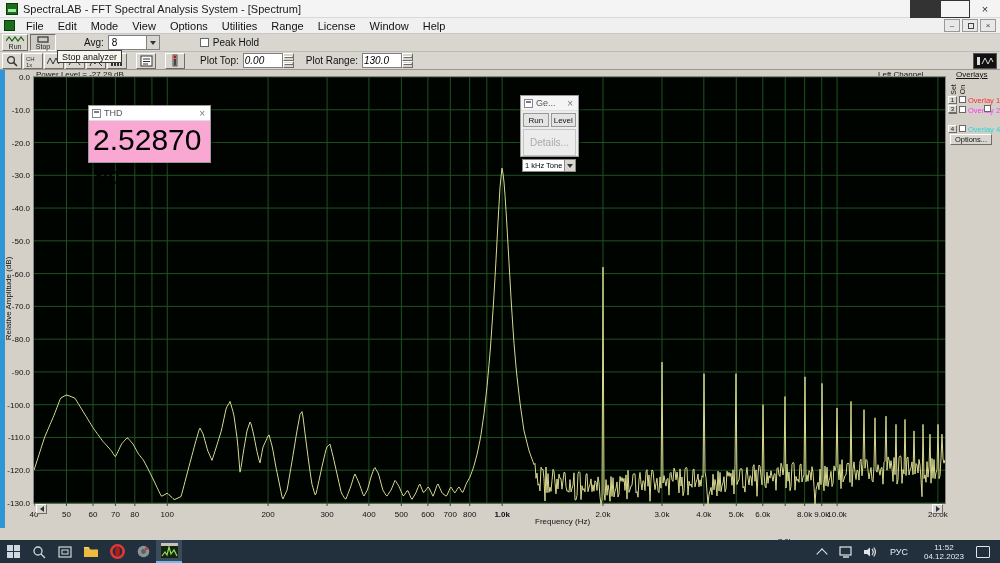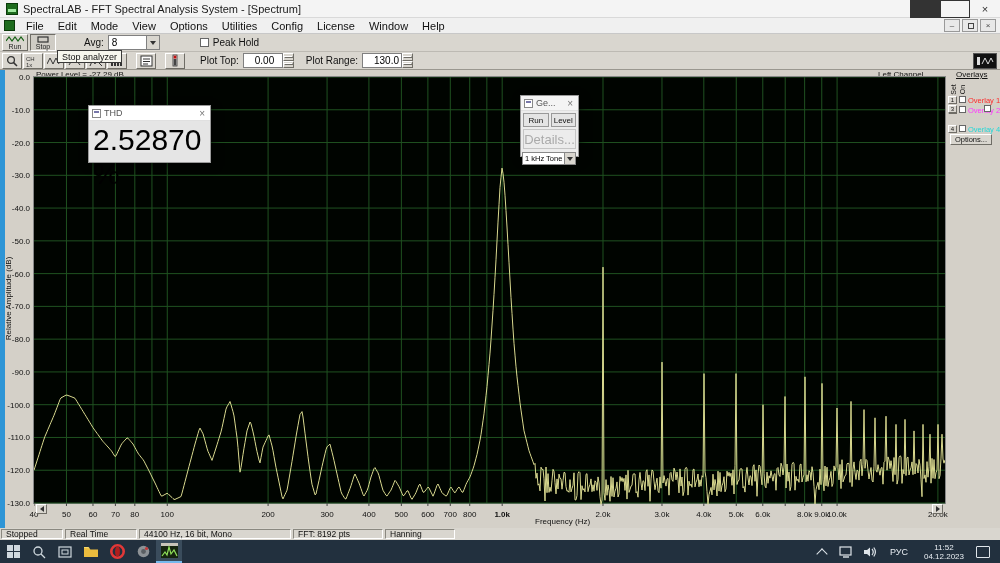--- a/index.html
+++ b/index.html
@@ -36,21 +36,21 @@
   .combo { display:flex; height:15px; border:1px solid #808080; background:#fff; align-items:center; }
   .combo .val { font-size:10px; padding:0 3px; flex:1;}
   .combo .drop { width:13px; height:13px; background:#d9d6cf; border-left:1px solid #808080; display:flex; align-items:center; justify-content:center;}
   .tri-d { width:0;height:0;border-left:3px solid transparent;border-right:3px solid transparent;border-top:4px solid #333;}
   .chk { width:9px; height:9px; border:1px solid #666; background:#fff; margin-right:4px;}
   .tbtn { width:20px; height:16px; margin-right:1px;}
   .spin { display:flex; flex-direction:column; width:11px; height:15px;}
   .spin div{flex:1;background:#d9d6cf;border:1px solid;border-color:#fff #6f6d66 #6f6d66 #fff;display:flex;align-items:center;justify-content:center;}
   .tri-u6{width:0;height:0;border-left:2px solid transparent;border-right:2px solid transparent;border-bottom:3px solid #333;}
   .tri-d6{width:0;height:0;border-left:2px solid transparent;border-right:2px solid transparent;border-top:3px solid #333;}
-  .numbox { height:15px; border:1px solid #808080; background:#fff; font-size:10px; padding:0 11px; display:flex; align-items:center;}
+  .numbox { height:15px; border:1px solid #808080; background:#fff; font-size:10px; padding:0 1px; display:flex; align-items:center;font-style:italic;}
   .tooltip { position:absolute; left:57px; top:50px; height:13px; background:#f6f6ee; border:1px solid #3a3a3a; font-size:9px; padding:0 4px; display:flex; align-items:center; z-index:40; color:#111;}
   .genbtn { position:absolute; right:3px; top:53px; width:24px; height:16px; background:#111; border:1px solid #555; display:flex; align-items:center; justify-content:center; z-index:5;}
 
   
   .workspace { position:absolute; left:0; top:70px; width:1000px; height:458px; background:#d4d0c8; }
   .desktop-edge { position:absolute; left:0; top:0; width:5px; height:458px; background:#2e95d6; }
   .plothdr-left { position:absolute; left:36px; top:0px; font-size:8px; color:#111;}
   .plothdr-right { position:absolute; left:878px; top:0px; font-size:8px; color:#111;}
   .plotframe { position:absolute; left:33px; top:6px; width:913px; height:428px; background:#000; border:1px solid #888; }
   .ylab { position:absolute; font-size:8px; color:#111; width:28px; text-align:right; }
@@ -65,32 +65,32 @@
   .overlays { position:absolute; left:948px; top:0px; width:52px; height:150px; font-size:8px; color:#111;}
   .ov-hdr { text-decoration:underline; margin-left:8px;}
   .ov-col { position:absolute; font-size:7px; transform:rotate(-90deg); transform-origin:center;}
   .ov-row { position:absolute; left:0; display:flex; align-items:flex-start; height:9px;}
   .ov-num { width:9px; height:8px; border:1px solid; border-color:#fff #6f6d66 #6f6d66 #fff; background:#d9d6cf; font-size:6px; display:flex; align-items:center; justify-content:center; margin-right:2px;}
   .ov-chk { width:7px; height:7px; border:1px solid #666; background:#fff; margin-right:2px;}
   .ov-lbl { font-size:7.5px; white-space:nowrap;}
   .ov-opts { position:absolute; left:2px; top:64px; width:42px; height:11px; font-size:7.5px;}
 
   
-  .floatwin { position:absolute; background:#e5e5e5; border:1px solid #9a9a9a; box-shadow:2px 3px 8px rgba(0,0,0,.55); z-index:30;}
+  .floatwin { position:absolute; background:#f9a8d4; border:1px solid #9a9a9a; box-shadow:2px 3px 8px rgba(0,0,0,.55); z-index:30;}
   .fw-title { height:15px; background:#fff; border-bottom:1px solid #e0e0e0; display:flex; align-items:center; font-size:9px; color:#555;}
   .fw-ico { width:9px; height:9px; border:1px solid #888; margin:0 3px; background:#fff; position:relative;}
   .fw-ico::after{content:"";position:absolute;left:1px;top:1px;width:5px;height:2px;background:#77a;}
   .fw-x { margin-left:auto; padding:0 5px; color:#777; font-size:10px;}
   .thd-win { left:88px; top:35px; width:123px; height:58px;}
   .thd-val { font-size:30px; color:#000; padding:2px 4px; letter-spacing:0px; font-weight:400;}
   .gen-win { left:520px; top:25px; width:59px; height:62px; background:#ececec;}
   .gen-win .fw-title{background:#f4f4f4;}
   .gen-btnrow { display:flex; gap:2px; padding:2px;}
   .gen-b { flex:1; height:14px; font-size:8px; background:#e4e4e4; border:1px solid #999; display:flex; align-items:center; justify-content:center; color:#111;}
-  .gen-details { margin:0 2px; height:20px; font-size:13px; color:#aaa; border:1px solid #c5c5c5; display:flex; align-items:center; justify-content:center;}
+  .gen-details { margin:0 2px; height:27px; font-size:10px; color:#aaa; border:1px solid #c5c5c5; display:flex; align-items:center; justify-content:center;}
   .gen-combo { margin:3px 2px 0 1px; height:13px; border:1px solid #888; background:#fff; display:flex; align-items:center;}
   .gen-combo .val{flex:1; font-size:7.5px; padding-left:2px;}
   .gen-combo .drop{width:11px;height:11px;background:#d9d6cf;border-left:1px solid #888;display:flex;align-items:center;justify-content:center;}
 
   
   .statusbar { position:absolute; left:0; top:528px; width:1000px; height:12px; background:#d9d6cf; display:flex; align-items:center; padding-left:1px; }
   .seg { height:10px; border:1px solid; border-color:#8a8880 #ffffff #ffffff #8a8880; font-size:8.5px; color:#111; padding:0 4px; margin-right:2px; display:flex; align-items:center; background:#d9d6cf;}
 
   
   .taskbar { position:absolute; left:0; top:540px; width:1000px; height:23px; background:#22303e; display:flex; align-items:center;}
@@ -126,21 +126,21 @@
 
   <div class="menubar">
     <div class="mdi-ico"></div>
     <div id="menu-items" style="display:flex;">
         <div class="mi">File</div>
         <div class="mi">Edit</div>
         <div class="mi">Mode</div>
         <div class="mi">View</div>
         <div class="mi">Options</div>
         <div class="mi">Utilities</div>
-        <div class="mi">Config</div>
+        <div class="mi">Range</div>
         <div class="mi">License</div>
         <div class="mi">Window</div>
         <div class="mi">Help</div>
       </div>
     <div class="mdictl">
       <div>–</div>
       <div>
           <div style="width:6px;height:6px;border:1px solid #444;"></div>
         </div>
       <div>×</div>
@@ -434,29 +434,20 @@
       <div class="gen-details">Details...</div>
       <div class="gen-combo">
         <div class="val">1 kHz Tone</div>
         <div class="drop">
             <div class="tri-d" style="border-top-color:#333;"></div>
           </div>
       </div>
     </div>
   </div>
 
-  <div class="statusbar">
-      <div id="status-segs" style="display:flex;">
-        <div class="seg" style="width: 62px;">Stopped</div>
-        <div class="seg" style="width: 72px;">Real Time</div>
-        <div class="seg" style="width: 152px;">44100 Hz, 16 bit, Mono</div>
-        <div class="seg" style="width: 90px;">FFT: 8192 pts</div>
-        <div class="seg" style="width: 70px;">Hanning</div>
-      </div>
-    </div>
 
   <div class="taskbar">
     <div class="tb-ico">
       <svg width="13" height="13" viewBox="0 0 13 13">
           <rect x="0" y="0" width="6" height="6" fill="#cfd8de"></rect>
           <rect x="7" y="0" width="6" height="6" fill="#cfd8de"></rect>
           <rect x="0" y="7" width="6" height="6" fill="#cfd8de"></rect>
           <rect x="7" y="7" width="6" height="6" fill="#cfd8de"></rect>
         </svg>
     </div>

